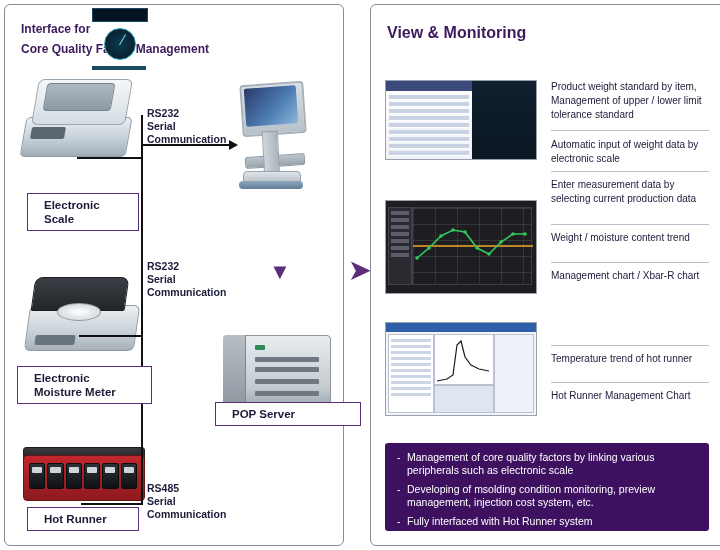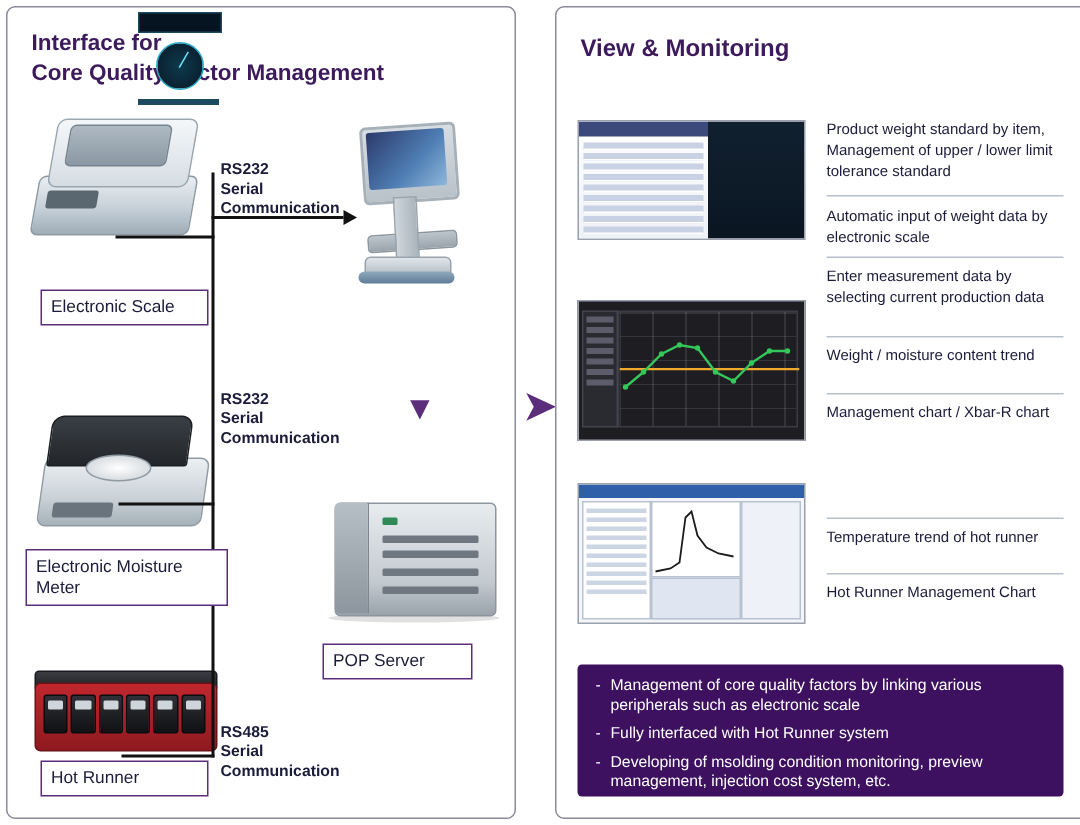--- a/index.html
+++ b/index.html
@@ -35,21 +35,21 @@
   }
   .panel-right {
     left: 370px;
     width: 396px;
   }
 
   .panel-title {
     position: absolute;
     color: #3c1a5b;
     font-weight: bold;
-    font-size: 15px;
+    font-size: 12px;
     line-height: 20px;
   }
   .panel-title.left {
     left: 16px;
     top: 14px;
   }
   .panel-title.right {
     left: 16px;
     top: 18px;
     font-size: 16px;
@@ -68,29 +68,29 @@
     font-weight: bold;
   }
 
   
   .dev-label {
     position: absolute;
     border: 1px solid #5c2d7a;
     background: #ffffff;
     color: #1b1b3a;
     font-size: 11.5px;
-    font-weight: normal;
-    padding: 4px 6px;
+    font-weight: bold;
+    padding: 4px 16px;
     line-height: 14px;
     box-sizing: border-box;
   }
   .label-scale { left: 22px; top: 188px; width: 112px; }
   .label-moisture { left: 12px; top: 361px; width: 135px; }
   .label-hotrunner { left: 22px; top: 502px; width: 112px; }
-  .label-server { left: 210px; top: 424px; width: 100px; }
+  .label-server { left: 210px; top: 397px; width: 146px; }
 
   
   .comm {
     position: absolute;
     color: #1b1b3a;
     font-size: 10.5px;
     line-height: 13px;
     font-weight: bold;
   }
   .comm-1 { left: 142px; top: 102px; }
@@ -584,18 +584,18 @@
   <div class="sep" style="top:262px;"></div>
   <div class="note note-5">Management chart / Xbar-R chart</div>
   <div class="sep" style="top:345px;"></div>
   <div class="note note-6">Temperature trend of hot runner</div>
   <div class="sep" style="top:382px;"></div>
   <div class="note note-7">Hot Runner Management Chart</div>
 
   <div class="summary">
     <ul>
       <li>Management of core quality factors by linking various peripherals such as electronic scale</li>
+      <li>Developing of msolding condition monitoring, preview management, injection cost system, etc.</li>
       <li>Fully interfaced with Hot Runner system</li>
-      <li>Developing of msolding condition monitoring, preview management, injection cost system, etc.</li>
     </ul>
   </div>
 
 </div>
 
 </body></html>

